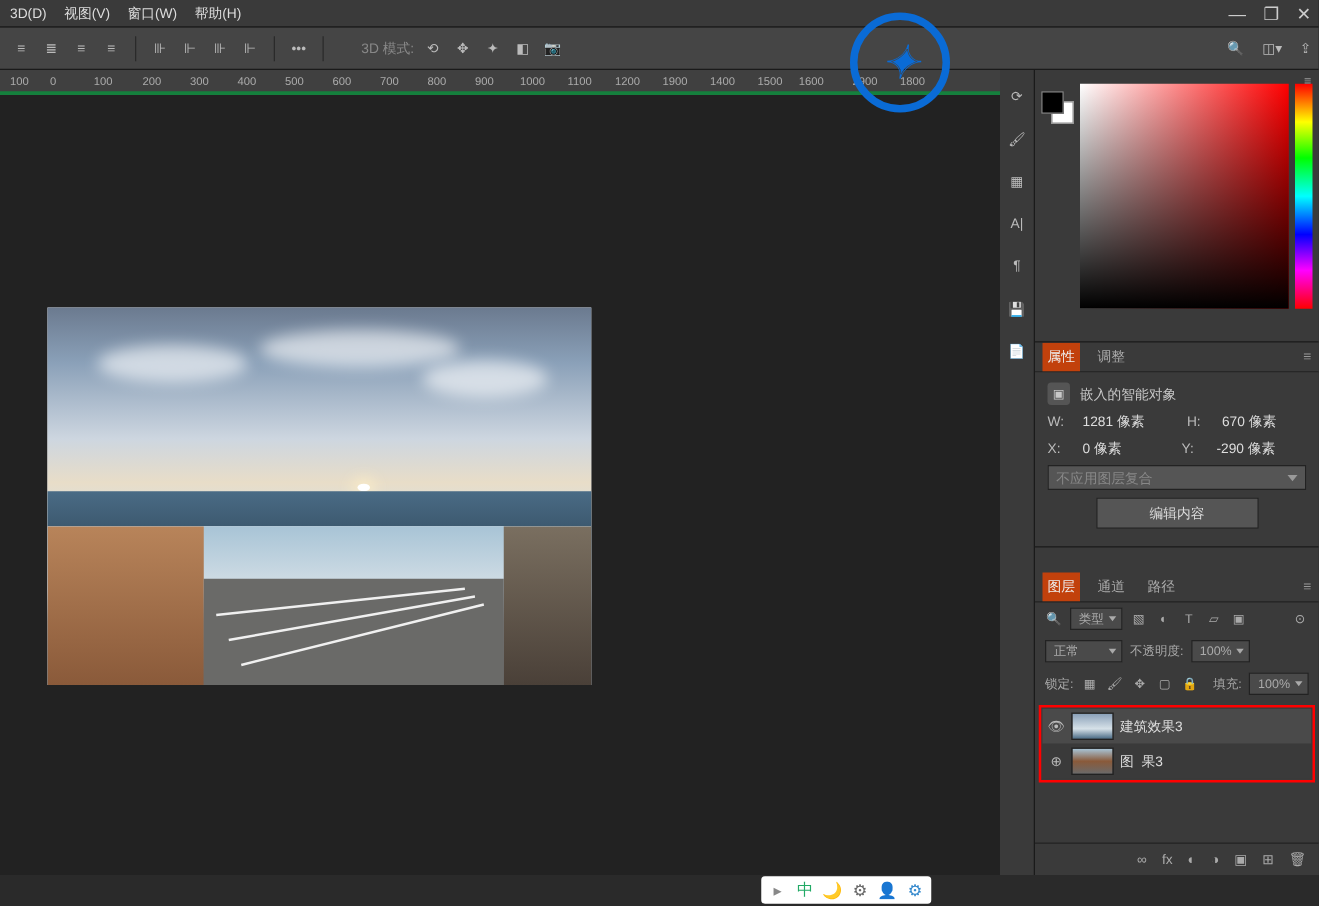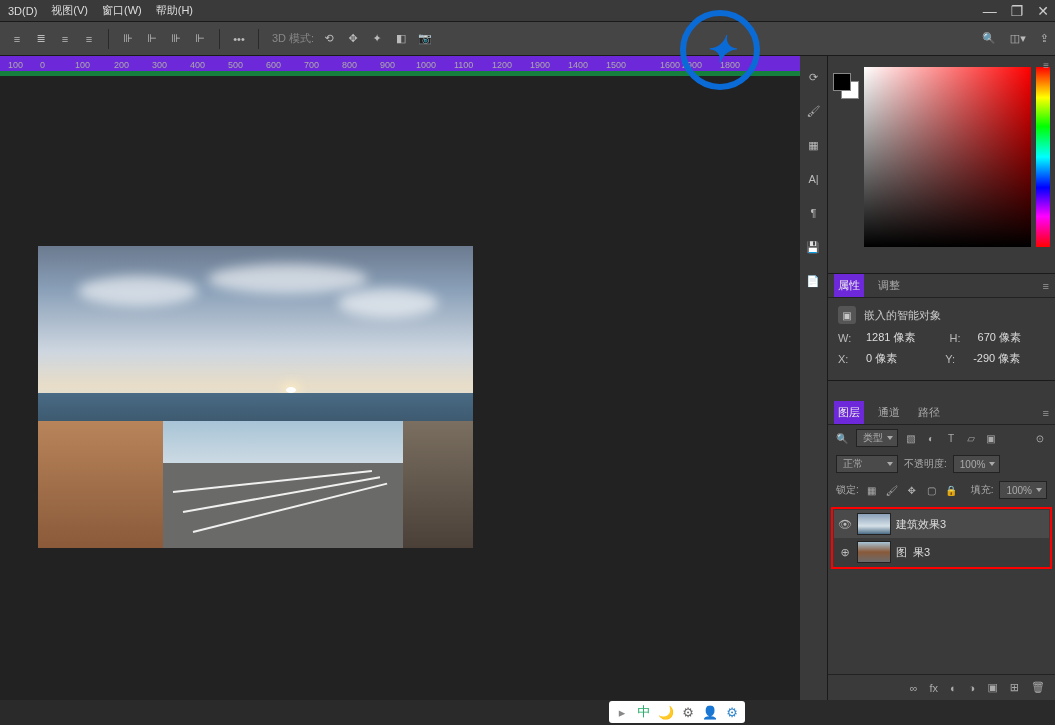--- a/index.html
+++ b/index.html
@@ -4,23 +4,23 @@
 <style>
 html,body{margin:0;padding:0;width:1055px;height:725px;background:#2a2a2a;font-family:"Microsoft YaHei",Arial,sans-serif;font-size:11px;color:#c8c8c8;overflow:hidden;position:relative}
 *{box-sizing:border-box}
 .menubar{height:22px;background:#3a3a3a;display:flex;align-items:center;padding:0 8px;gap:14px;position:relative;border-bottom:1px solid #1a1a1a}
 .menubar .m-item{color:#ddd;cursor:default}
 .menubar .win-ctrl{position:absolute;right:6px;top:0;display:flex;gap:14px;color:#ccc;height:22px;align-items:center}
 .menubar .win-ctrl span{font-size:14px}
 .toolbar{height:34px;background:#454545;display:flex;align-items:center;padding:0 8px;gap:6px;border-bottom:1px solid #1a1a1a}
 .toolbar .t-btn{width:18px;height:18px;display:flex;align-items:center;justify-content:center;color:#bbb}
 .toolbar .sep{width:1px;height:20px;background:#2a2a2a;margin:0 4px}
-.toolbar .mode-label{color:#888;margin-left:3px}
+.toolbar .mode-label{color:#888;margin-left:20px}
 .toolbar .right-tools{position:absolute;right:6px;display:flex;gap:14px;color:#bbb}
-.ruler-h{height:20px;background:#6d28d9;display:flex;align-items:center;border-bottom:5px solid #15803d;position:relative;overflow:hidden}
+.ruler-h{height:20px;background:#404040;display:flex;align-items:center;border-bottom:3px solid #15803d;position:relative;overflow:hidden}
 .ruler-h span{position:absolute;color:#aaa;font-size:9px;top:4px}
 .canvas-area{position:absolute;left:0;top:76px;right:255px;bottom:25px;background:#222;overflow:hidden}
 .image-container{position:absolute;left:38px;top:170px;width:435px;height:302px;background:#fff}
 .sky-img{width:100%;height:175px;background:linear-gradient(180deg,#6b7a8f 0%,#8aa0b8 25%,#cdd6e0 60%,#e8ddc8 80%,#d6e1e8 100%);position:relative}
 .sky-img .cloud{position:absolute;width:120px;height:30px;background:rgba(255,255,255,0.6);border-radius:50%;filter:blur(6px)}
 .sky-img .sea{position:absolute;bottom:0;left:0;right:0;height:28px;background:linear-gradient(180deg,#4a6b85 0%,#3d5a70 100%)}
 .sky-img .sun{position:absolute;left:248px;bottom:28px;width:10px;height:6px;background:#fff;border-radius:50%;box-shadow:0 0 12px 4px rgba(255,240,200,.9)}
 .street-img{width:100%;height:127px;background:linear-gradient(180deg,#a8c4d6 0%,#d4dfe6 40%,#8a8a8a 60%,#6a6a6a 100%);position:relative;overflow:hidden}
 .street-img .bldg-l{position:absolute;left:0;top:0;width:125px;height:100%;background:linear-gradient(180deg,#b8845a 0%,#8a5a3a 100%)}
 .street-img .bldg-r{position:absolute;right:0;top:0;width:70px;height:100%;background:linear-gradient(180deg,#7a6f60 0%,#4a4038 100%)}
@@ -33,21 +33,21 @@
 .color-panel{height:218px;background:#3a3a3a;border-bottom:1px solid #1a1a1a;display:flex;padding:5px;gap:5px;position:relative}
 .color-panel .swatch-box{width:26px;position:relative;margin-top:12px}
 .color-panel .swatch{width:18px;height:18px;position:absolute}
 .color-panel .swatch.fg{background:#000;border:1px solid #888;left:0;top:0;z-index:2}
 .color-panel .swatch.bg{background:#fff;border:1px solid #888;left:8px;top:8px}
 .color-panel .gradient-area{flex:1;height:180px;background:linear-gradient(to bottom,rgba(0,0,0,0),#000),linear-gradient(to right,#fff,#f00);position:relative;margin-top:6px}
 .color-panel .hue-strip{width:14px;height:180px;background:linear-gradient(180deg,#ff0000 0%,#ffff00 17%,#00ff00 33%,#00ffff 50%,#0000ff 67%,#ff00ff 83%,#ff0000 100%);margin-top:6px}
 .color-close{position:absolute;right:6px;top:4px;color:#999;font-size:10px}
 .panel-tabs{height:24px;display:flex;background:#3a3a3a;border-bottom:1px solid #222;align-items:center;padding:0 6px;gap:10px}
 .panel-tabs .tab{color:#aaa;padding:4px 4px}
-.panel-tabs .tab.active{color:#eee;background:#6d28d9}
+.panel-tabs .tab.active{color:#eee;background:#c2410c}
 .panel-tabs .mnu{margin-left:auto;color:#999}
 .properties-panel{background:#3a3a3a;padding:8px 10px;border-bottom:1px solid #1a1a1a;flex:0 0 auto}
 .prop-row{display:flex;align-items:center;gap:10px;margin:6px 0;color:#bbb}
 .prop-row .lbl{width:18px}
 .prop-row .val{color:#ddd}
 .prop-title{display:flex;align-items:center;gap:8px;margin-bottom:4px}
 .prop-title .o-icon{width:18px;height:18px;background:#555;border-radius:3px;display:flex;align-items:center;justify-content:center;font-size:10px}
 .prop-btn{display:block;margin:6px auto;width:130px;text-align:center;background:#555;border:1px solid #222;padding:4px;color:#ddd}
 .prop-combo{height:20px;background:#555;border:1px solid #222;color:#888;display:flex;align-items:center;padding:0 6px;margin:6px 0;position:relative}
 .prop-combo::after{content:"";position:absolute;right:6px;top:7px;border-left:4px solid transparent;border-right:4px solid transparent;border-top:5px solid #999}
@@ -124,21 +124,21 @@
   <span style="left:266px">600</span>
   <span style="left:304px">700</span>
   <span style="left:342px">800</span>
   <span style="left:380px">900</span>
   <span style="left:416px">1000</span>
   <span style="left:454px">1100</span>
   <span style="left:492px">1200</span>
   <span style="left:530px">1900</span>
   <span style="left:568px">1400</span>
   <span style="left:606px">1500</span>
-  <span style="left:660px">1600</span>
+  <span style="left:639px">1600</span>
   <span style="left:682px">2900</span>
   <span style="left:720px">1800</span>
 </div>
 
 <div class="canvas-area">
   <div class="image-container">
     <div class="sky-img">
       <div class="cloud" style="left:40px;top:30px"></div>
       <div class="cloud" style="left:170px;top:18px;width:160px"></div>
       <div class="cloud" style="left:300px;top:42px;width:100px"></div>
@@ -197,20 +197,24 @@
         <span class="val">1281 像素</span>
         <span class="lbl" style="margin-left:24px">H:</span>
         <span class="val">670 像素</span>
       </div>
       <div class="prop-row">
         <span class="lbl">X:</span>
         <span class="val">0 像素</span>
         <span class="lbl" style="margin-left:38px">Y:</span>
         <span class="val">-290 像素</span>
       </div>
+      <div class="prop-combo">
+        <span>不应用图层复合</span>
+      </div>
+      <div class="prop-btn">编辑内容</div>
     </div>
 
     <div class="panel-tabs" style="margin-top:20px">
       <span class="tab active">图层</span>
       <span class="tab">通道</span>
       <span class="tab">路径</span>
       <span class="mnu">≡</span>
     </div>
     <div class="layers-panel">
       <div class="layer-opts">

